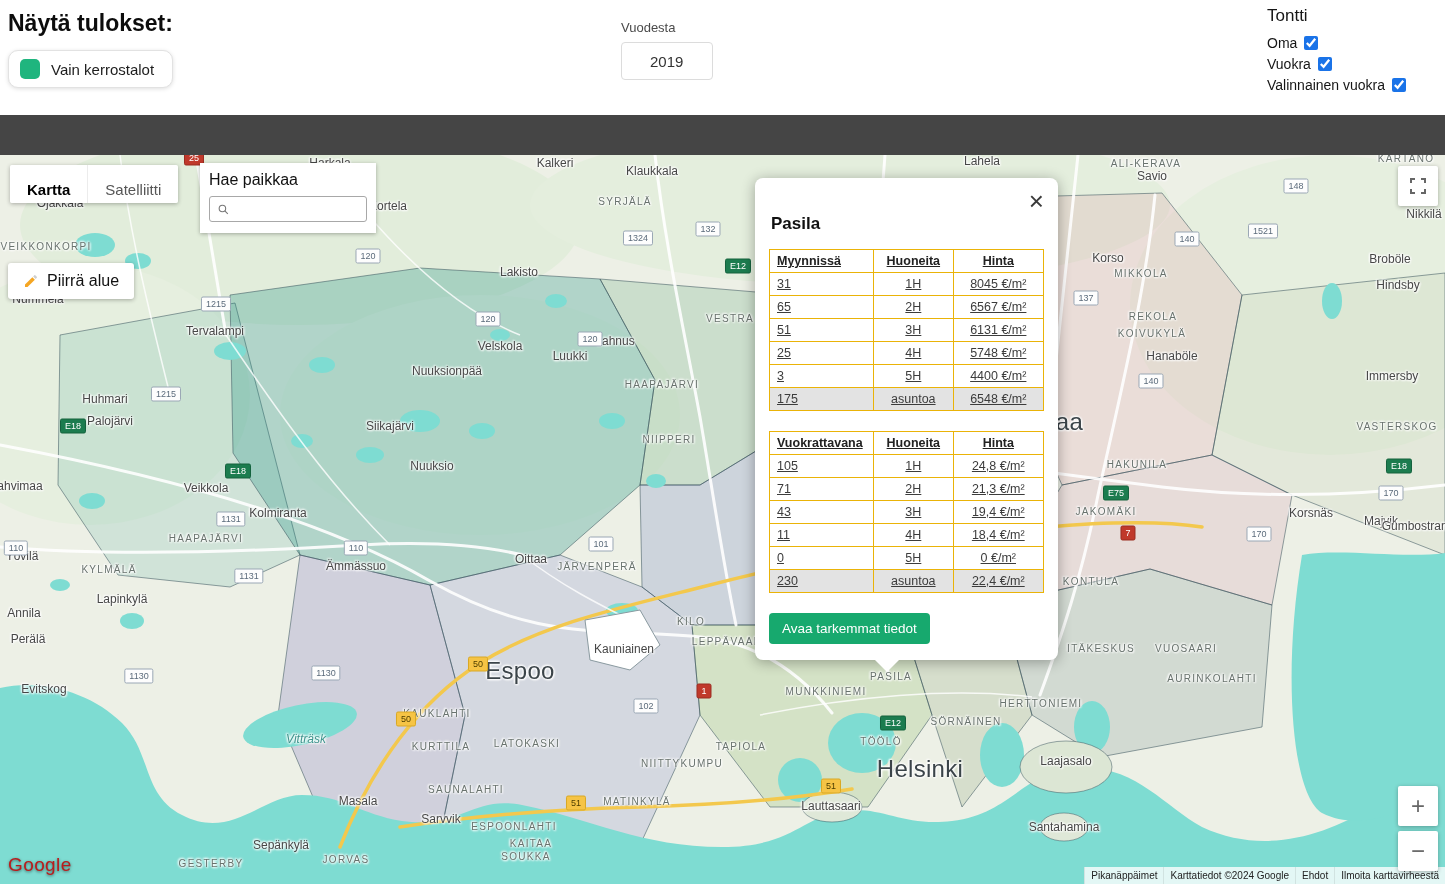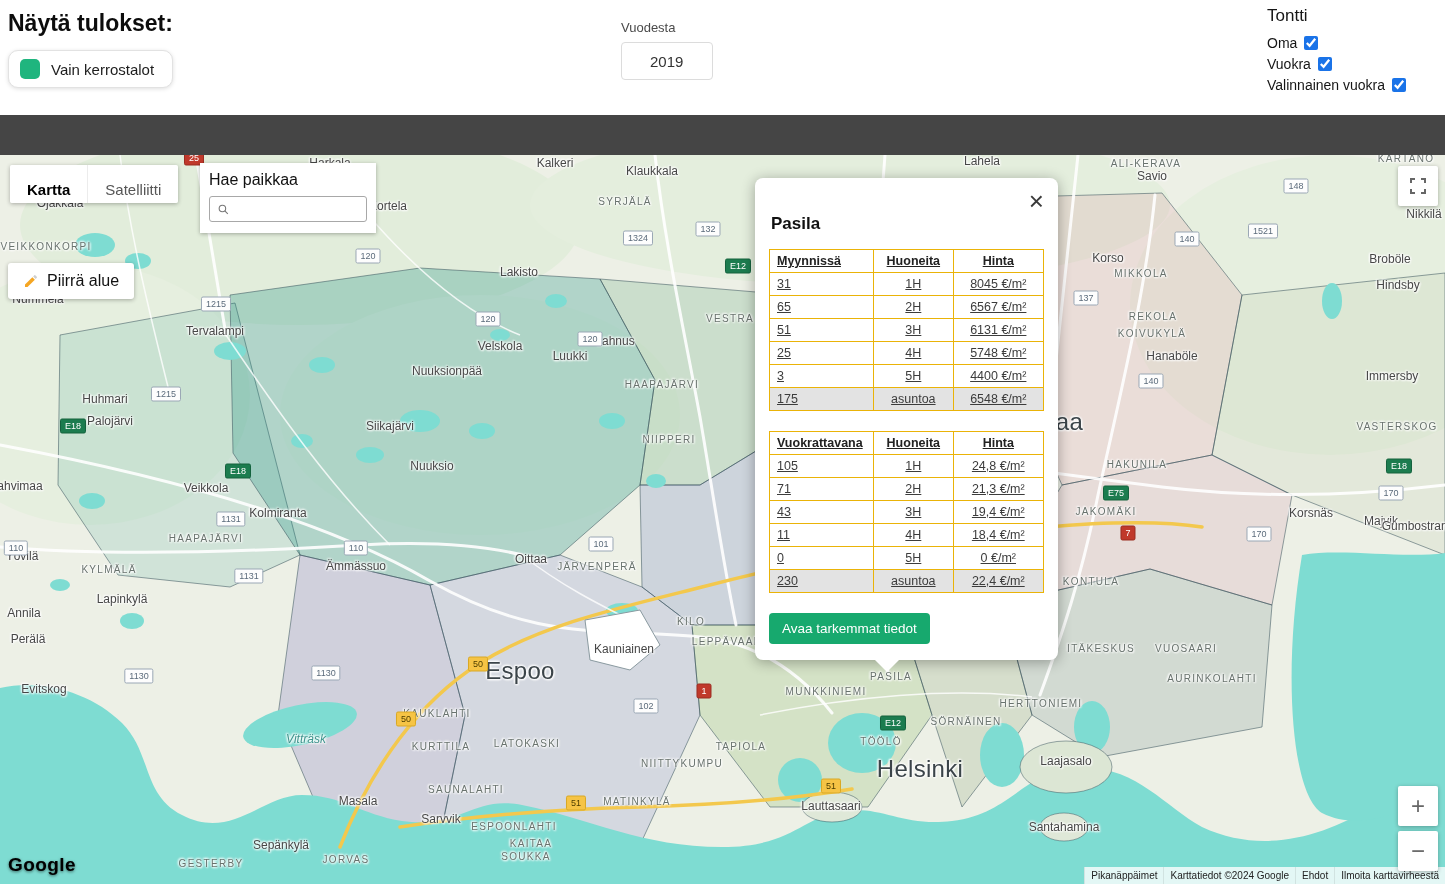--- a/index.html
+++ b/index.html
@@ -67,21 +67,21 @@
   .searchwrap { display:flex; align-items:center; border:1px solid #a8a8a8; border-radius:3px; height:26px; padding:0 7px; gap:6px; background:#fff; }
   .searchwrap input { border:none; outline:none; flex:1; min-width:0; font-size:13px; font-family:inherit; }
 
   .drawbtn { position:absolute; left:8px; top:108px; display:flex; align-items:center; gap:8px; background:#fff; border:none; box-shadow:0 1px 4px rgba(0,0,0,.3); border-radius:3px; padding:9px 15px; font-size:16px; color:#111; cursor:pointer; z-index:20; font-family:inherit; }
 
   .fsbtn { position:absolute; right:7px; top:11px; width:40px; height:40px; background:#fff; border:none; border-radius:2px; box-shadow:0 1px 4px rgba(0,0,0,.3); z-index:20; display:flex; align-items:center; justify-content:center; cursor:pointer; }
 
   .zoombtn { position:absolute; right:7px; width:40px; height:40px; background:#fff; border:none; border-radius:2px; box-shadow:0 1px 4px rgba(0,0,0,.3); font-size:24px; color:#666; cursor:pointer; z-index:20; line-height:1; font-family:inherit; }
   .zoomin { top:631px; } .zoomout { top:676px; }
 
-  .glogo { position:absolute; left:8px; bottom:8px; color:#000000; font-size:19px; font-weight:700; letter-spacing:.4px; text-shadow:0 1px 3px rgba(0,0,0,.55); z-index:15; cursor:pointer; }
+  .glogo { position:absolute; left:8px; bottom:8px; color:#b91c1c; font-size:19px; font-weight:400; letter-spacing:.4px; text-shadow:0 1px 3px rgba(0,0,0,.55); z-index:15; cursor:pointer; }
   .attrib { position:absolute; right:0; bottom:0; display:flex; z-index:15; font-size:10px; color:#222; }
   .attrib span { background:rgba(255,255,255,.78); padding:3px 6px; border-left:1px solid rgba(0,0,0,.08); white-space:nowrap; }
 
   
   .popup {
     position:absolute; left:755px; top:23px; width:303px; background:#fff;
     border-radius:8px; box-shadow:0 2px 14px rgba(0,0,0,.32);
     padding:12px 14px 16px; z-index:30;
   }
   .popup::after {

